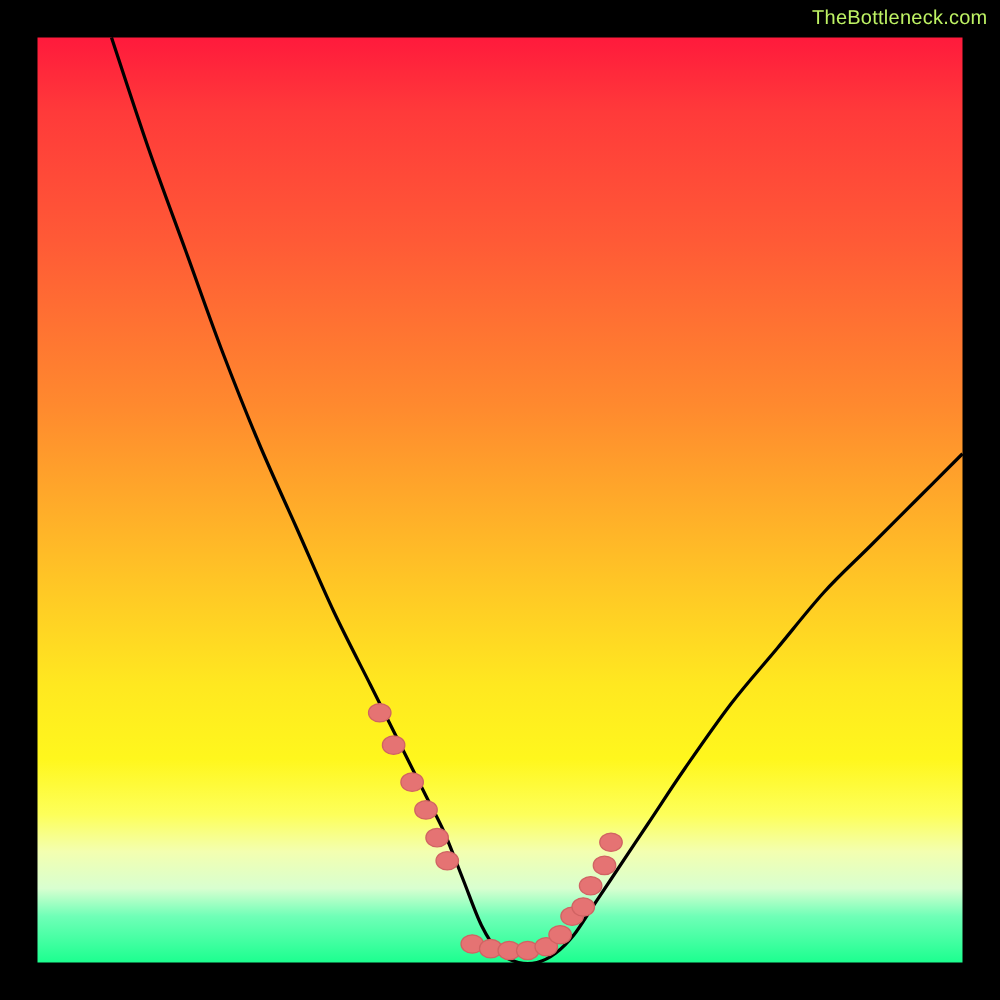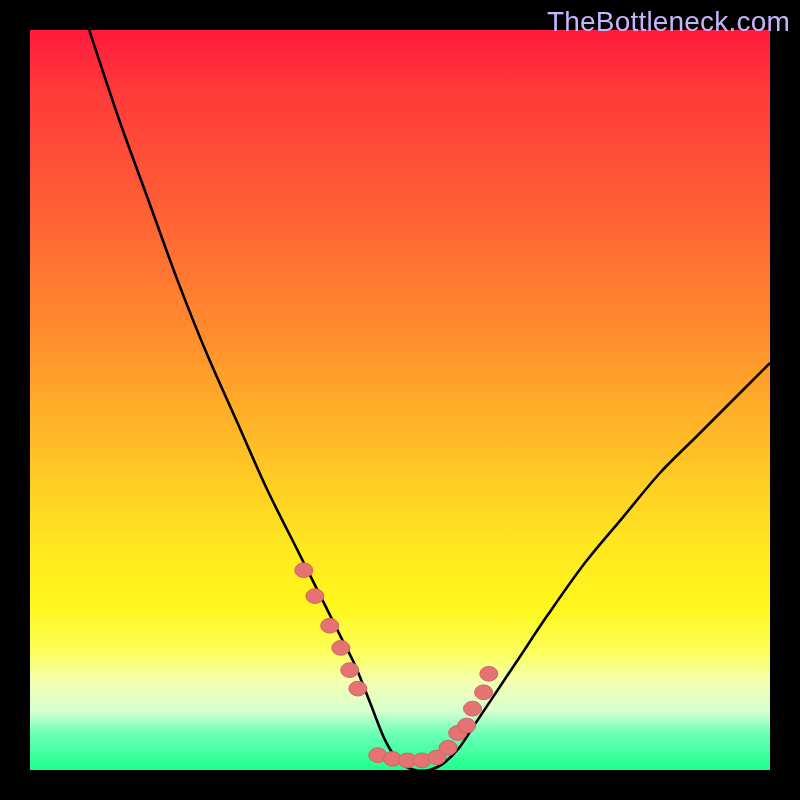--- a/index.html
+++ b/index.html
@@ -39,22 +39,22 @@
       #f3ffb0 88%,
       #d8ffd0 92%,
       #6fffb7 95%,
       #1cff8f 100%
     );
   }
   .watermark {
     position: absolute;
     top: 6px;
     right: 10px;
-    color: #c4b5fd;
-    font-size: 28px;
+    color: #bef264;
+    font-size: 16px;
     font-weight: 400;
     letter-spacing: 0.2px;
     user-select: none;
   }
   svg.curve {
     position: absolute;
     left: 0;
     top: 0;
     width: 740px;
     height: 740px;

